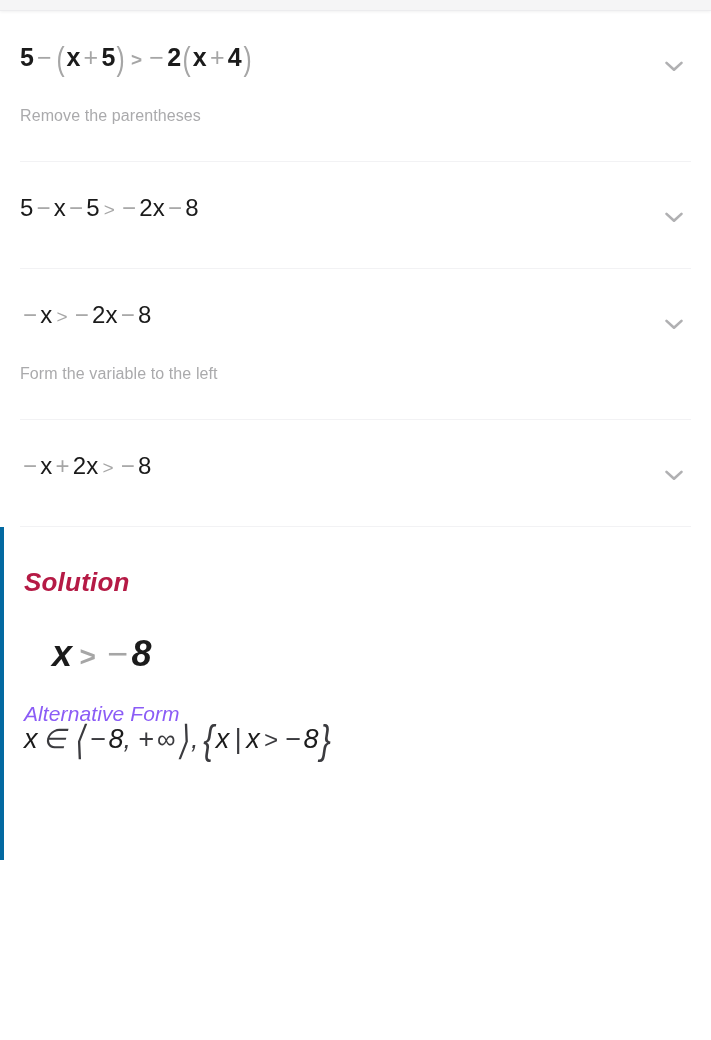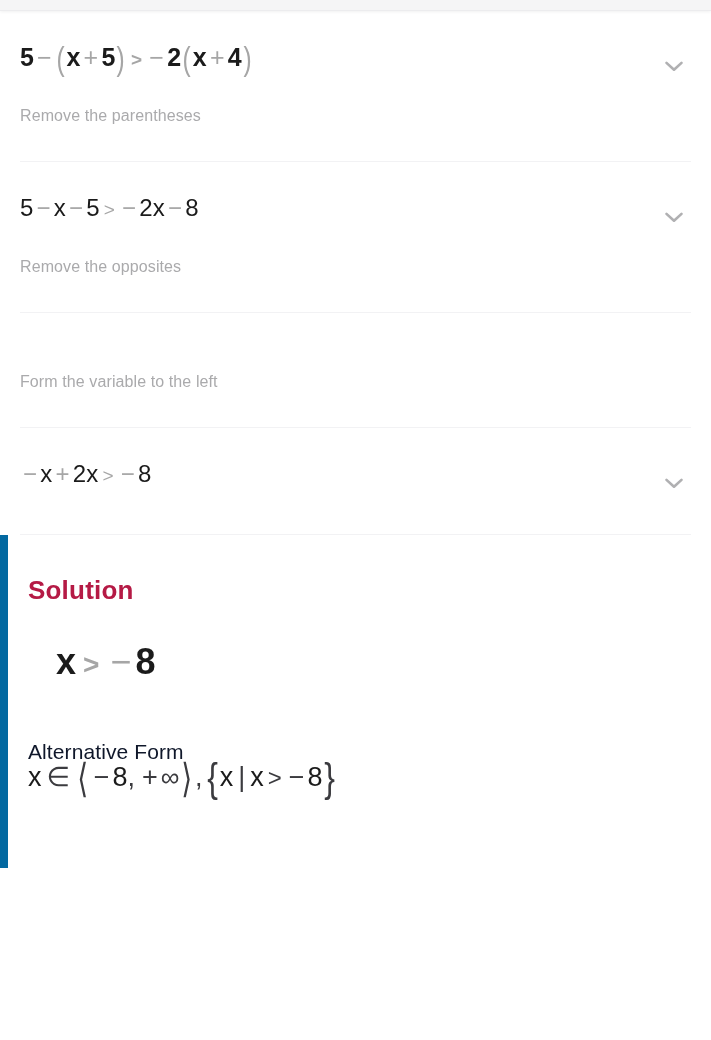--- a/index.html
+++ b/index.html
@@ -100,22 +100,23 @@
     flex: 0 0 auto;
     margin-top: 6px;
     margin-right: 2px;
   }
   .chev svg { display: block; }
 
   
   .solution {
     position: relative;
     padding: 0 20px 0 20px;
-    border-left: 8px solid #0369a1;
+    border-left: 4px solid #0369a1;
     min-height: 333px;
+    font-style: italic;
   }
 
   .solution-inner { padding-top: 40px; }
 
   .solution-title {
     font-size: 26px;
     font-weight: 700;
     color: #b51a45;
     letter-spacing: .2px;
   }
@@ -130,24 +131,24 @@
     margin-left: 28px;
   }
   .solution-eq .rel {
     font-size: 28px;
     padding: 0 7px;
     font-weight: 700;
   }
   .solution-eq .op { padding: 0 4px; }
 
   .alt-title {
-    margin-top: 60px;
+    margin-top: 30px;
     font-size: 21px;
     font-weight: 400;
-    color: #0f172a;
+    color: #8b5cf6;
     letter-spacing: .1px;
   }
 
   .alt-eq {
     font-size: 27px;
     font-weight: 400;
     color: #3b3b3f;
     white-space: nowrap;
     line-height: 1;
   }
@@ -202,26 +203,33 @@
       <div class="step">
         <div class="step-inner">
           <div class="step-row">
             <div class="math plain"><span class="num">5</span><span class="op">−</span><span class="var">x</span><span class="op">−</span><span class="num">5</span><span class="rel">&gt;</span><span class="op">−</span><span class="num">2</span><span class="var">x</span><span class="op">−</span><span class="num">8</span></div>
             <div class="chev">
               <svg width="30" height="30" viewBox="0 0 24 24">
                 <path d="M6 9.5 L12 15 L18 9.5" fill="none" stroke="#b0b0b2" stroke-width="2.1" stroke-linecap="round" stroke-linejoin="round"></path>
               </svg>
             </div>
           </div>
-          <div class="desc">Remove the opposites</div>
-        </div>
-      </div>
-      <div class="step-divider"></div>
-      <div class="step">
-        <div class="step-inner">
+        </div>
+      </div>
+      <div class="step-divider"></div>
+      <div class="step">
+        <div class="step-inner">
+          <div class="step-row">
+            <div class="math plain"><span class="op">−</span><span class="var">x</span><span class="rel">&gt;</span><span class="op">−</span><span class="num">2</span><span class="var">x</span><span class="op">−</span><span class="num">8</span></div>
+            <div class="chev">
+              <svg width="30" height="30" viewBox="0 0 24 24">
+                <path d="M6 9.5 L12 15 L18 9.5" fill="none" stroke="#b0b0b2" stroke-width="2.1" stroke-linecap="round" stroke-linejoin="round"></path>
+              </svg>
+            </div>
+          </div>
           <div class="desc">Form the variable to the left</div>
         </div>
       </div>
       <div class="step-divider"></div>
       <div class="step">
         <div class="step-inner">
           <div class="step-row">
             <div class="math plain"><span class="op">−</span><span class="var">x</span><span class="op">+</span><span class="num">2</span><span class="var">x</span><span class="rel">&gt;</span><span class="op">−</span><span class="num">8</span></div>
             <div class="chev">
               <svg width="30" height="30" viewBox="0 0 24 24">

